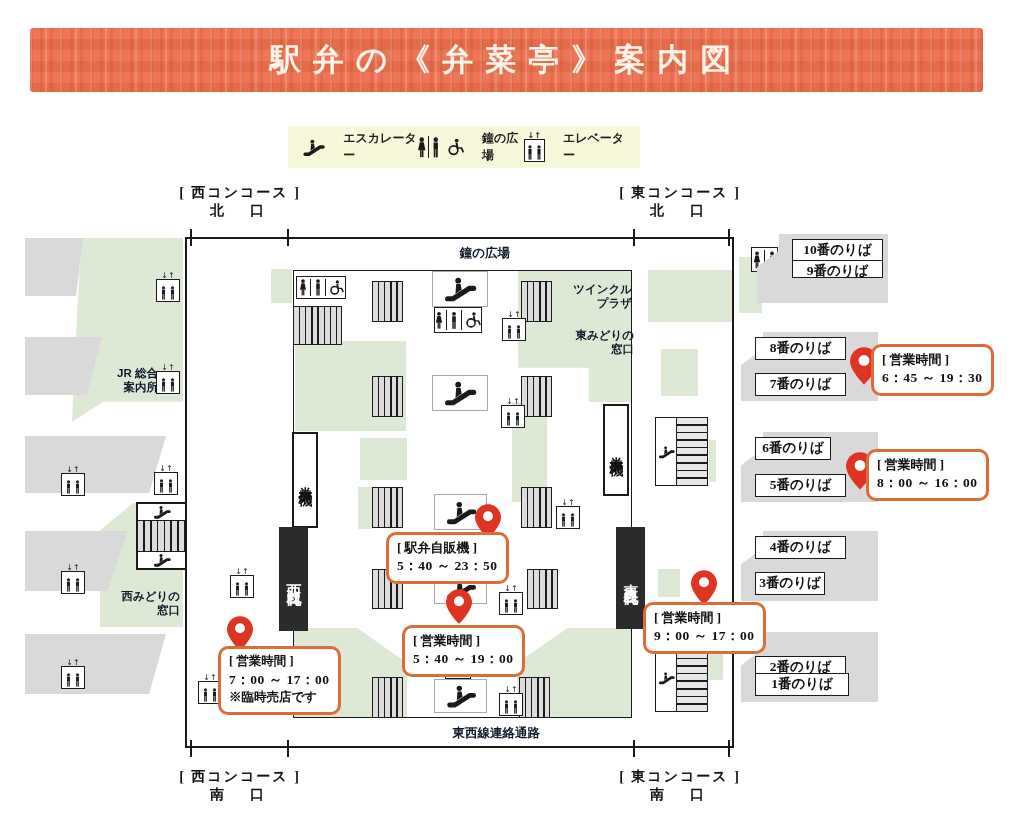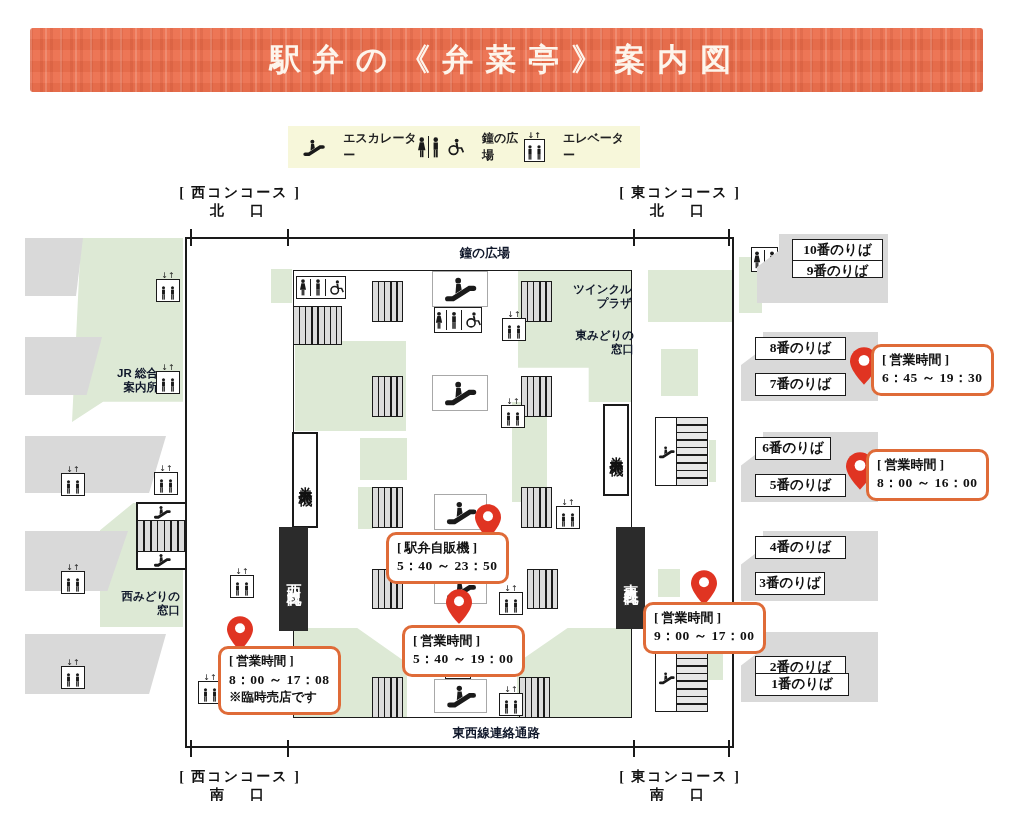--- a/index.html
+++ b/index.html
@@ -526,21 +526,21 @@
   <div class="abs callout" style="left:386px;top:532px">
     <div>[ 駅弁自販機 ]</div>
     <div class="hrs">5：40 ～ 23：50</div>
   </div>
   <div class="abs callout" style="left:402px;top:625px">
     <div>[ 営業時間 ]</div>
     <div class="hrs">5：40 ～ 19：00</div>
   </div>
   <div class="abs callout" style="left:218px;top:646px;font-size:12.5px">
     <div>[ 営業時間 ]</div>
-    <div class="hrs">8：00 ～ 17：08</div>
+    <div class="hrs">7：00 ～ 17：00</div>
     <div>※臨時売店です</div>
   </div>
   <div class="abs callout" style="left:643px;top:602px">
     <div>[ 営業時間 ]</div>
     <div class="hrs">9：00 ～ 17：00</div>
   </div>
   <div class="abs callout" style="left:871px;top:344px">
     <div>[ 営業時間 ]</div>
     <div class="hrs">6：45 ～ 19：30</div>
   </div>

